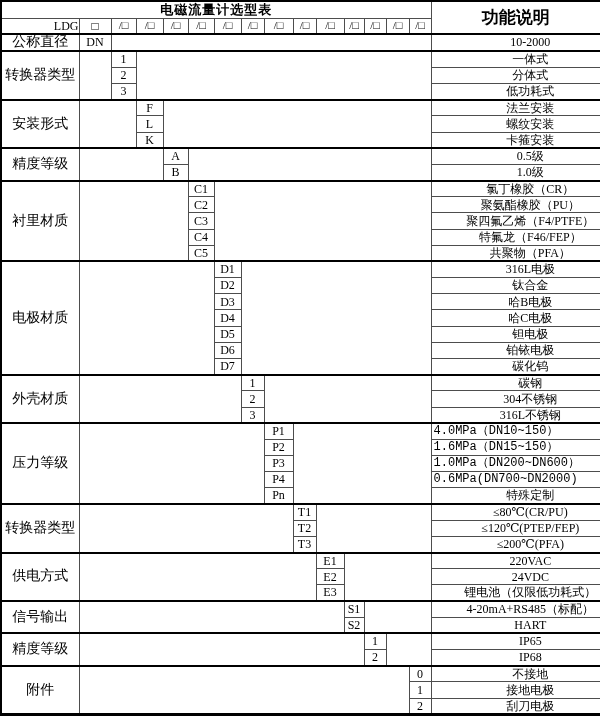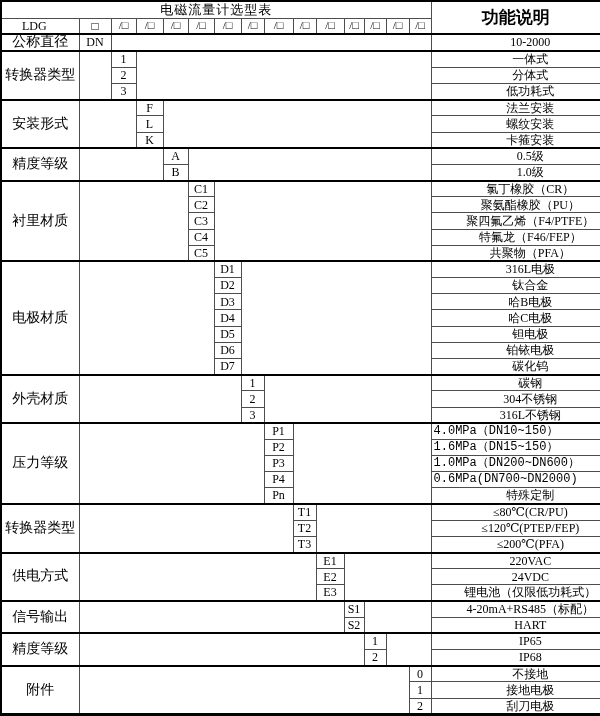--- a/index.html
+++ b/index.html
@@ -17,24 +17,24 @@
     padding: 0;
     text-align: center;
     vertical-align: middle;
     font-size: 12px;
     line-height: 1.05;
     white-space: nowrap;
     overflow: hidden;
     height: 16px;
   }
   tr.gstart > td { border-top: 2px solid #000000; }
-  td.title { font-size: 13px; font-weight: normal; height: 17px; letter-spacing: 1px; margin-left: 30px; }
+  td.title { font-size: 13px; font-weight: bold; height: 17px; letter-spacing: 1px; margin-left: 30px; }
   td.fnhead { font-size: 17px; font-weight: bold; }
   td.lbl { font-size: 14px; }
-  td.lbl-ldg { text-align: left; padding-left: 20px; font-size: 12px; }
+  td.lbl-ldg { text-align: right; padding-left: 7px; font-size: 12px; }
   td.code { font-size: 12px; }
   td.slot { font-size: 11px; }
   td.val { font-size: 12px; padding-left: 29px; }
   td.val.left { text-align: left; padding-left: 2px; font-family: Liberation Mono, monospace; }
 </style>
 </head>
 <body>
 
 <table class="sel">
   <colgroup>

